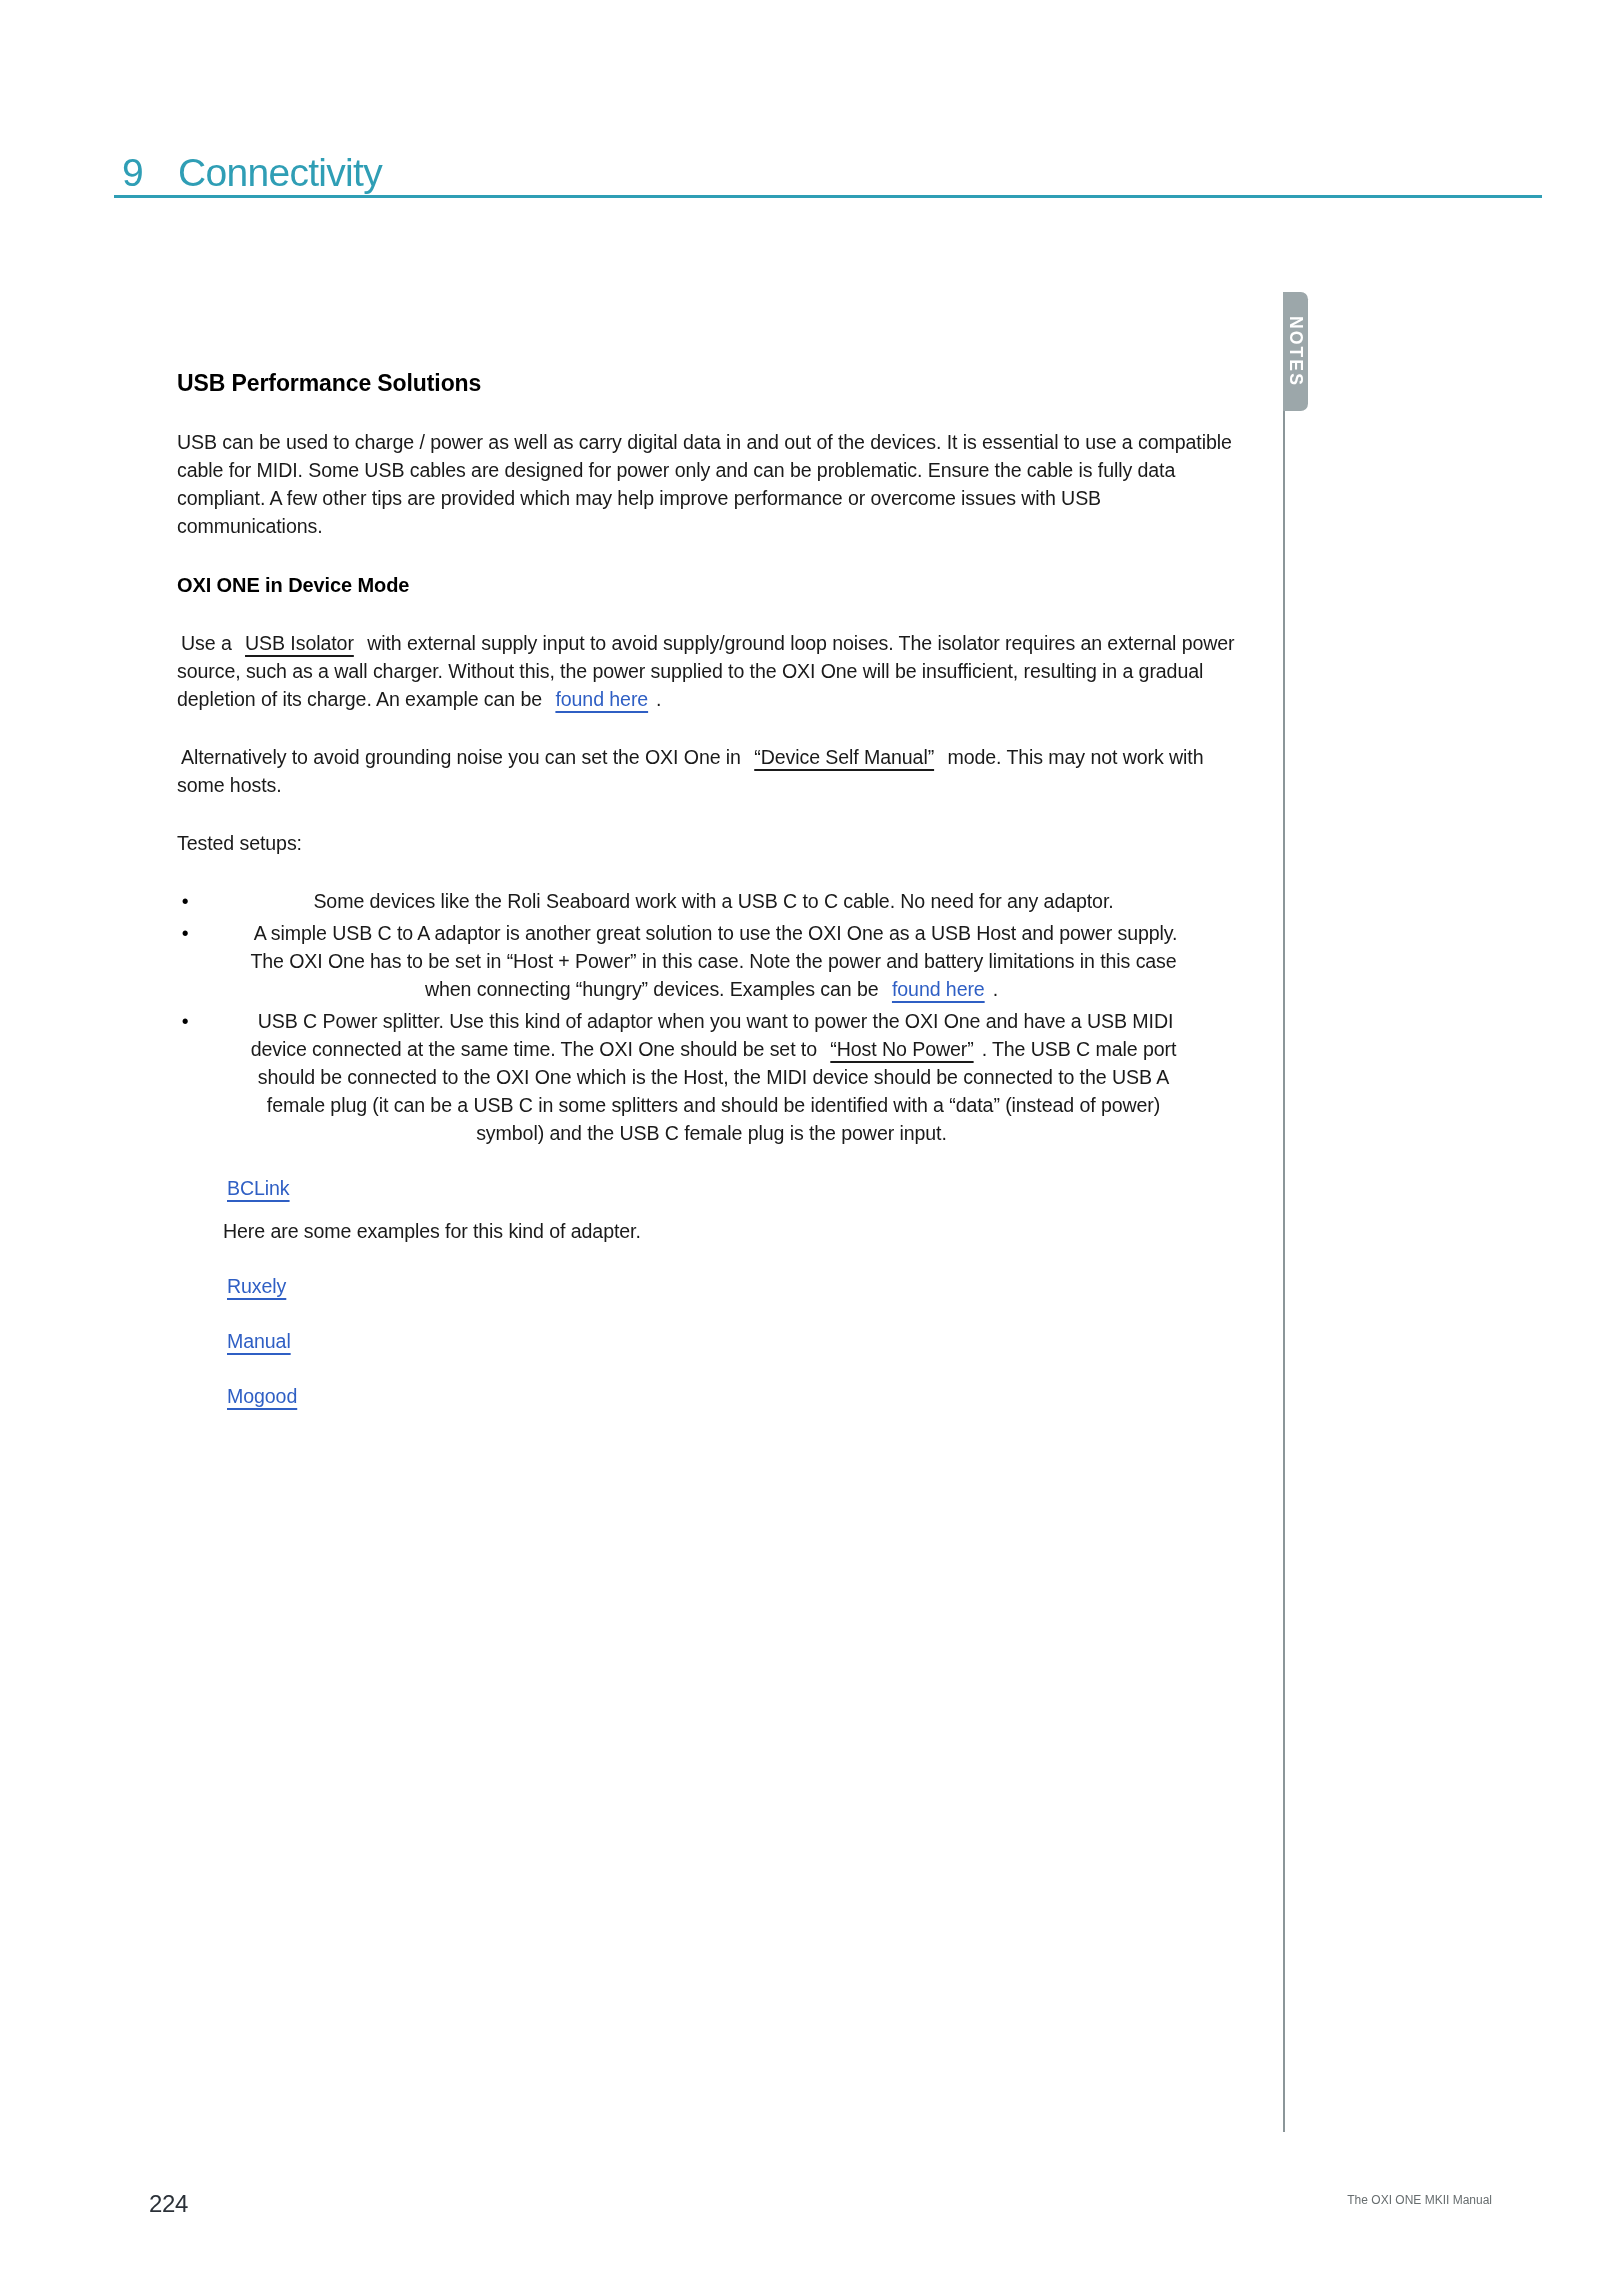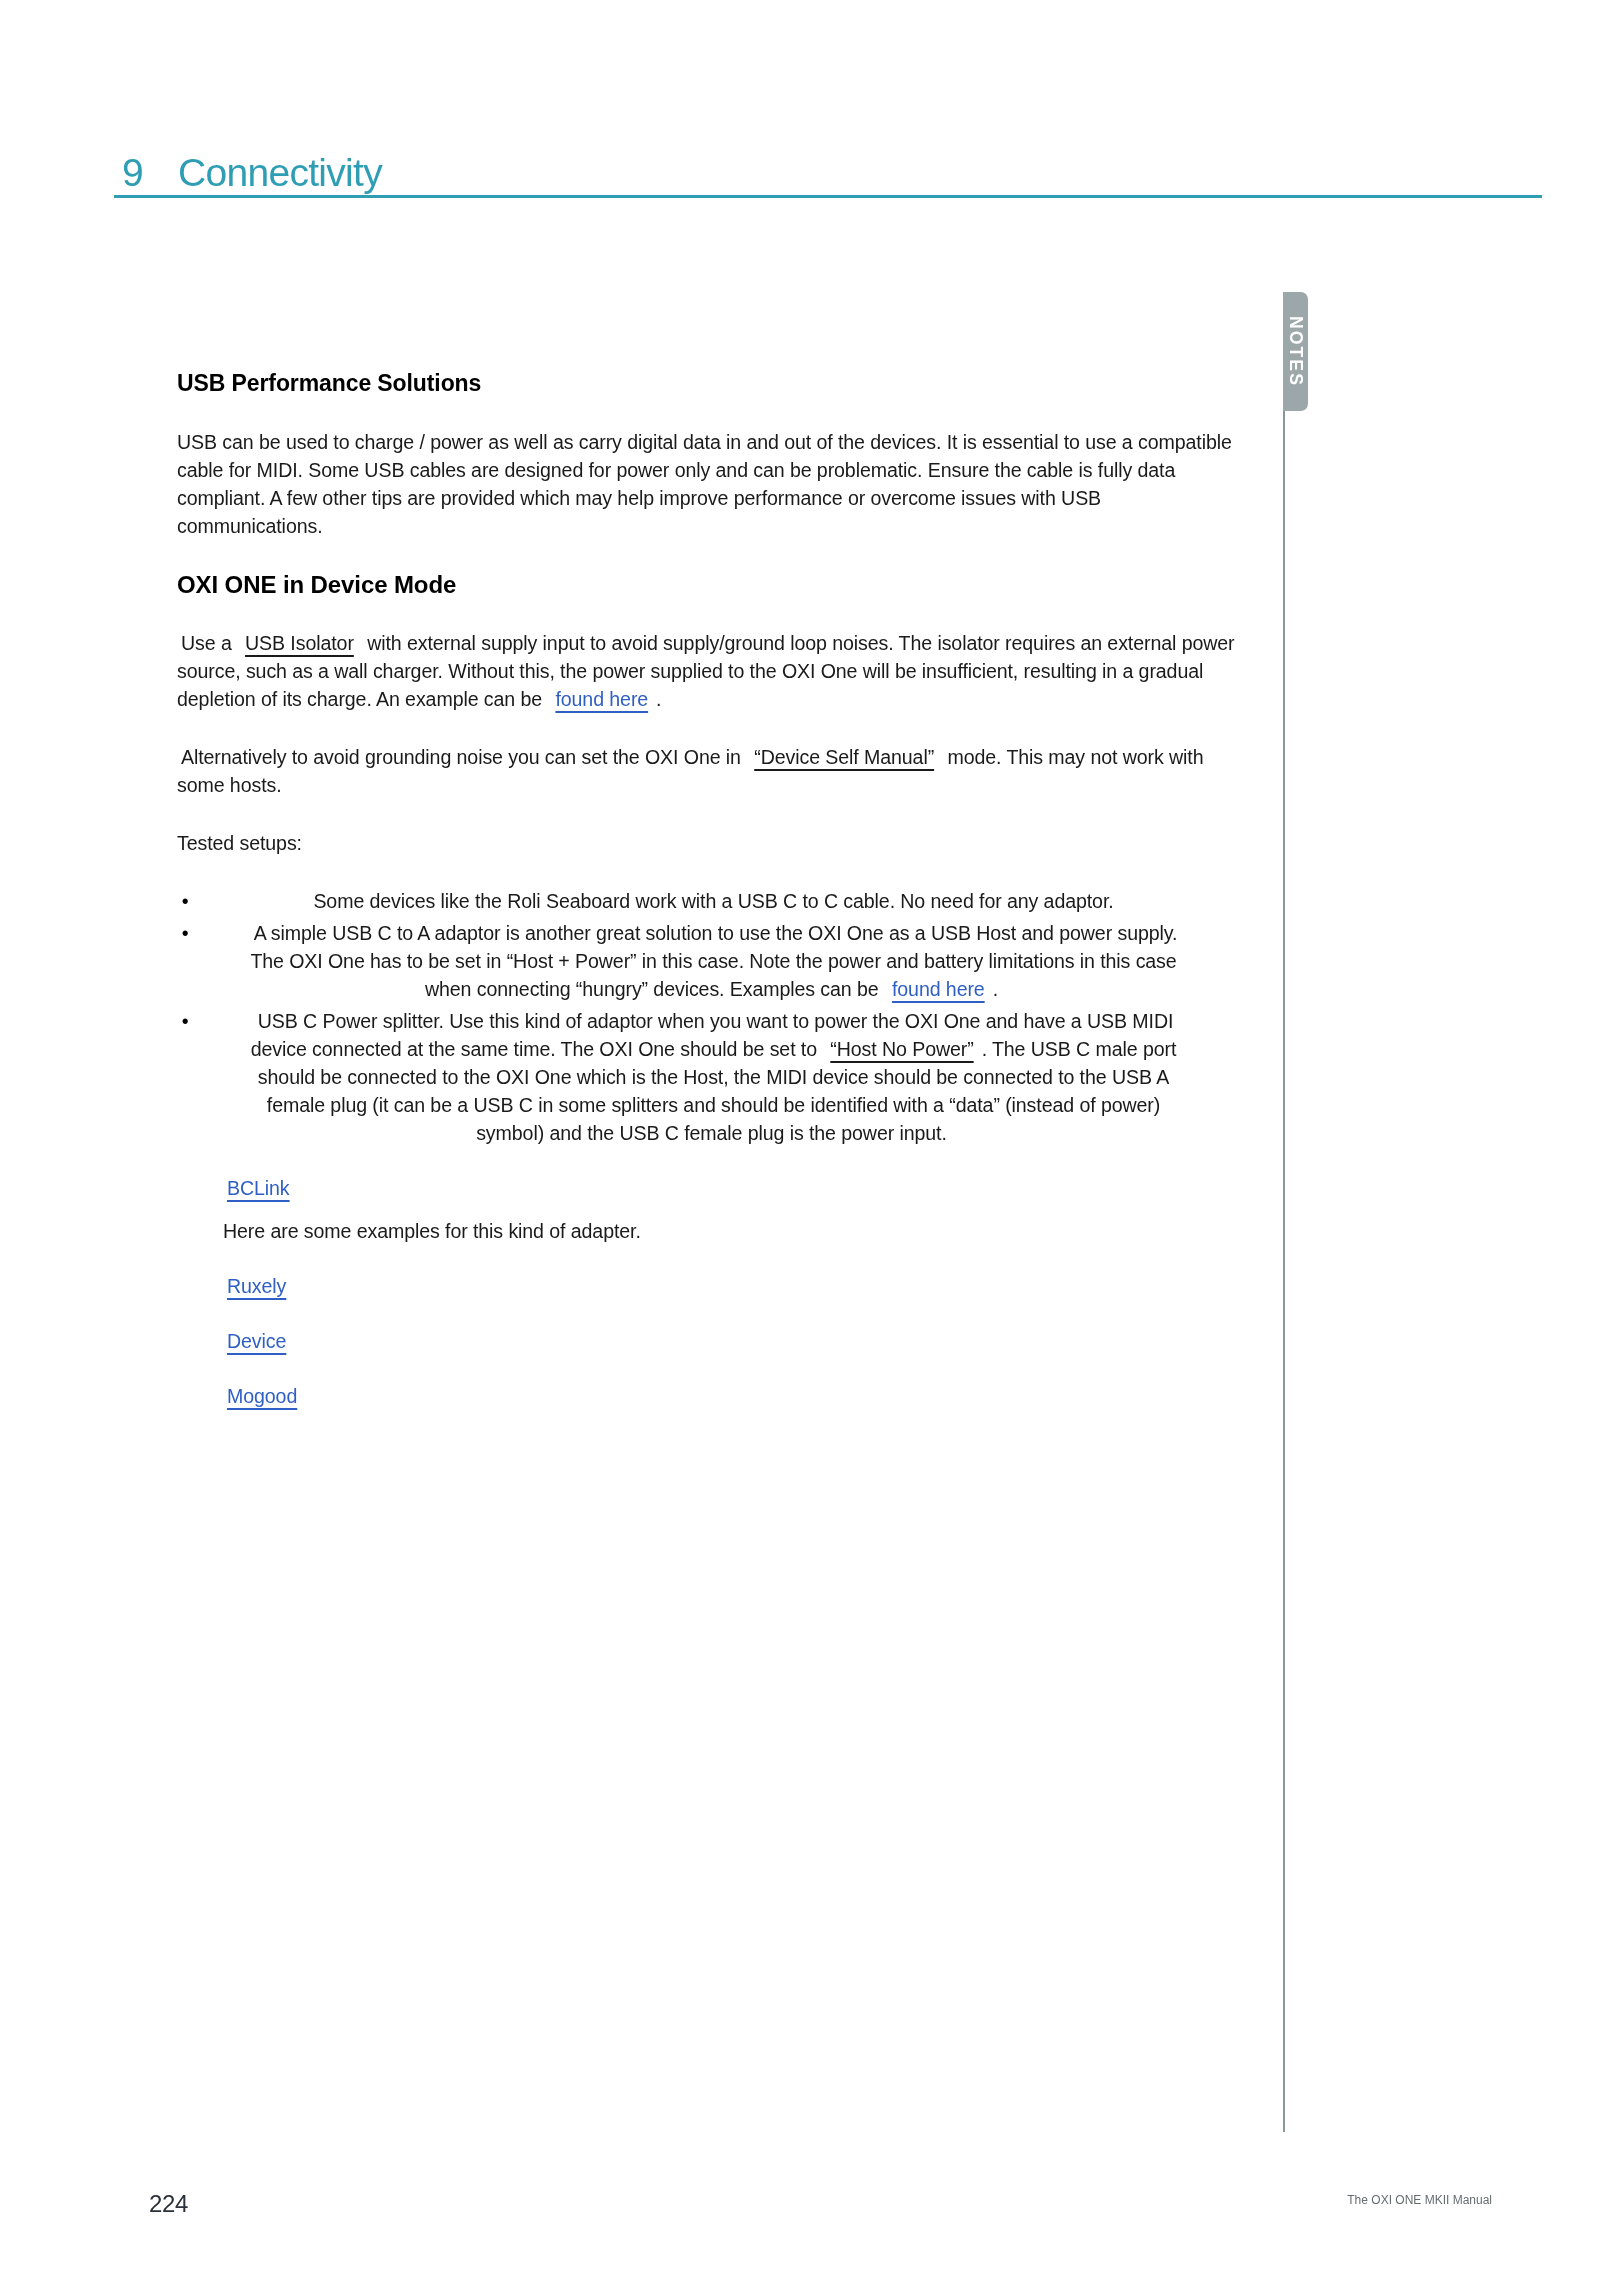--- a/index.html
+++ b/index.html
@@ -53,21 +53,21 @@
     background:var(--rule-gray);
   }
 
   
   .content{
     position:absolute;left:157px;top:350px;width:1077px;
     font-size:19.6px;line-height:28px;color:var(--text-black);
     letter-spacing:-0.1px;
   }
   .section-heading{font-size:23px;font-weight:bold;line-height:27.5px;color:#000;}
-  .sub-heading{font-size:24px;font-weight:bold;line-height:28px;color:#000;margin-top:31px;}
+  .sub-heading{font-size:20px;font-weight:bold;line-height:28px;color:#000;margin-top:31px;}
   .content p{margin-top:30px;}
   .ref-underline{
     color:var(--text-black);
     text-decoration:underline;
     text-decoration-thickness:2px;
     text-underline-offset:5.2px;
     cursor:pointer;
   }
   .link{
     color:var(--link-blue);
@@ -132,21 +132,21 @@
     <ul class="bullet-list">
       <li><span>Some devices like the Roli Seaboard work with a USB C to C cable. No need for any adaptor.</span></li>
       <li><span>A simple USB C to A adaptor is another great solution to use the OXI One as a USB Host and power supply. The OXI One has to be set in “Host + Power” in this case. Note the power and battery limitations in this case when connecting “hungry” devices. Examples can be </span><span class="link">found here</span><span>.</span></li>
       <li><span>USB C Power splitter. Use this kind of adaptor when you want to power the OXI One and have a USB MIDI device connected at the same time. The OXI One should be set to </span><span class="ref-underline">“Host No Power”</span><span>. The USB C male port should be connected to the OXI One which is the Host, the MIDI device should be connected to the USB A female plug (it can be a USB C in some splitters and should be identified with a “data” (instead of power) symbol) and the USB C female plug is the power input.</span></li>
     </ul>
 
     <p class="indent adapter-link-row"><span class="link">BCLink</span></p>
 
     <p class="indent examples-intro">Here are some examples for this kind of adapter.</p>
     <p class="indent adapter-link-row"><span class="link">Ruxely</span></p>
-    <p class="indent adapter-link-row"><span class="link">Device</span></p>
+    <p class="indent adapter-link-row"><span class="link">Manual</span></p>
     <p class="indent adapter-link-row"><span class="link">Mogood</span></p>
 
   </div>
 
   <div class="footer-page-number">224</div>
   <div class="footer-manual-title">The OXI ONE MKII Manual</div>
 
 </div>
 
 

